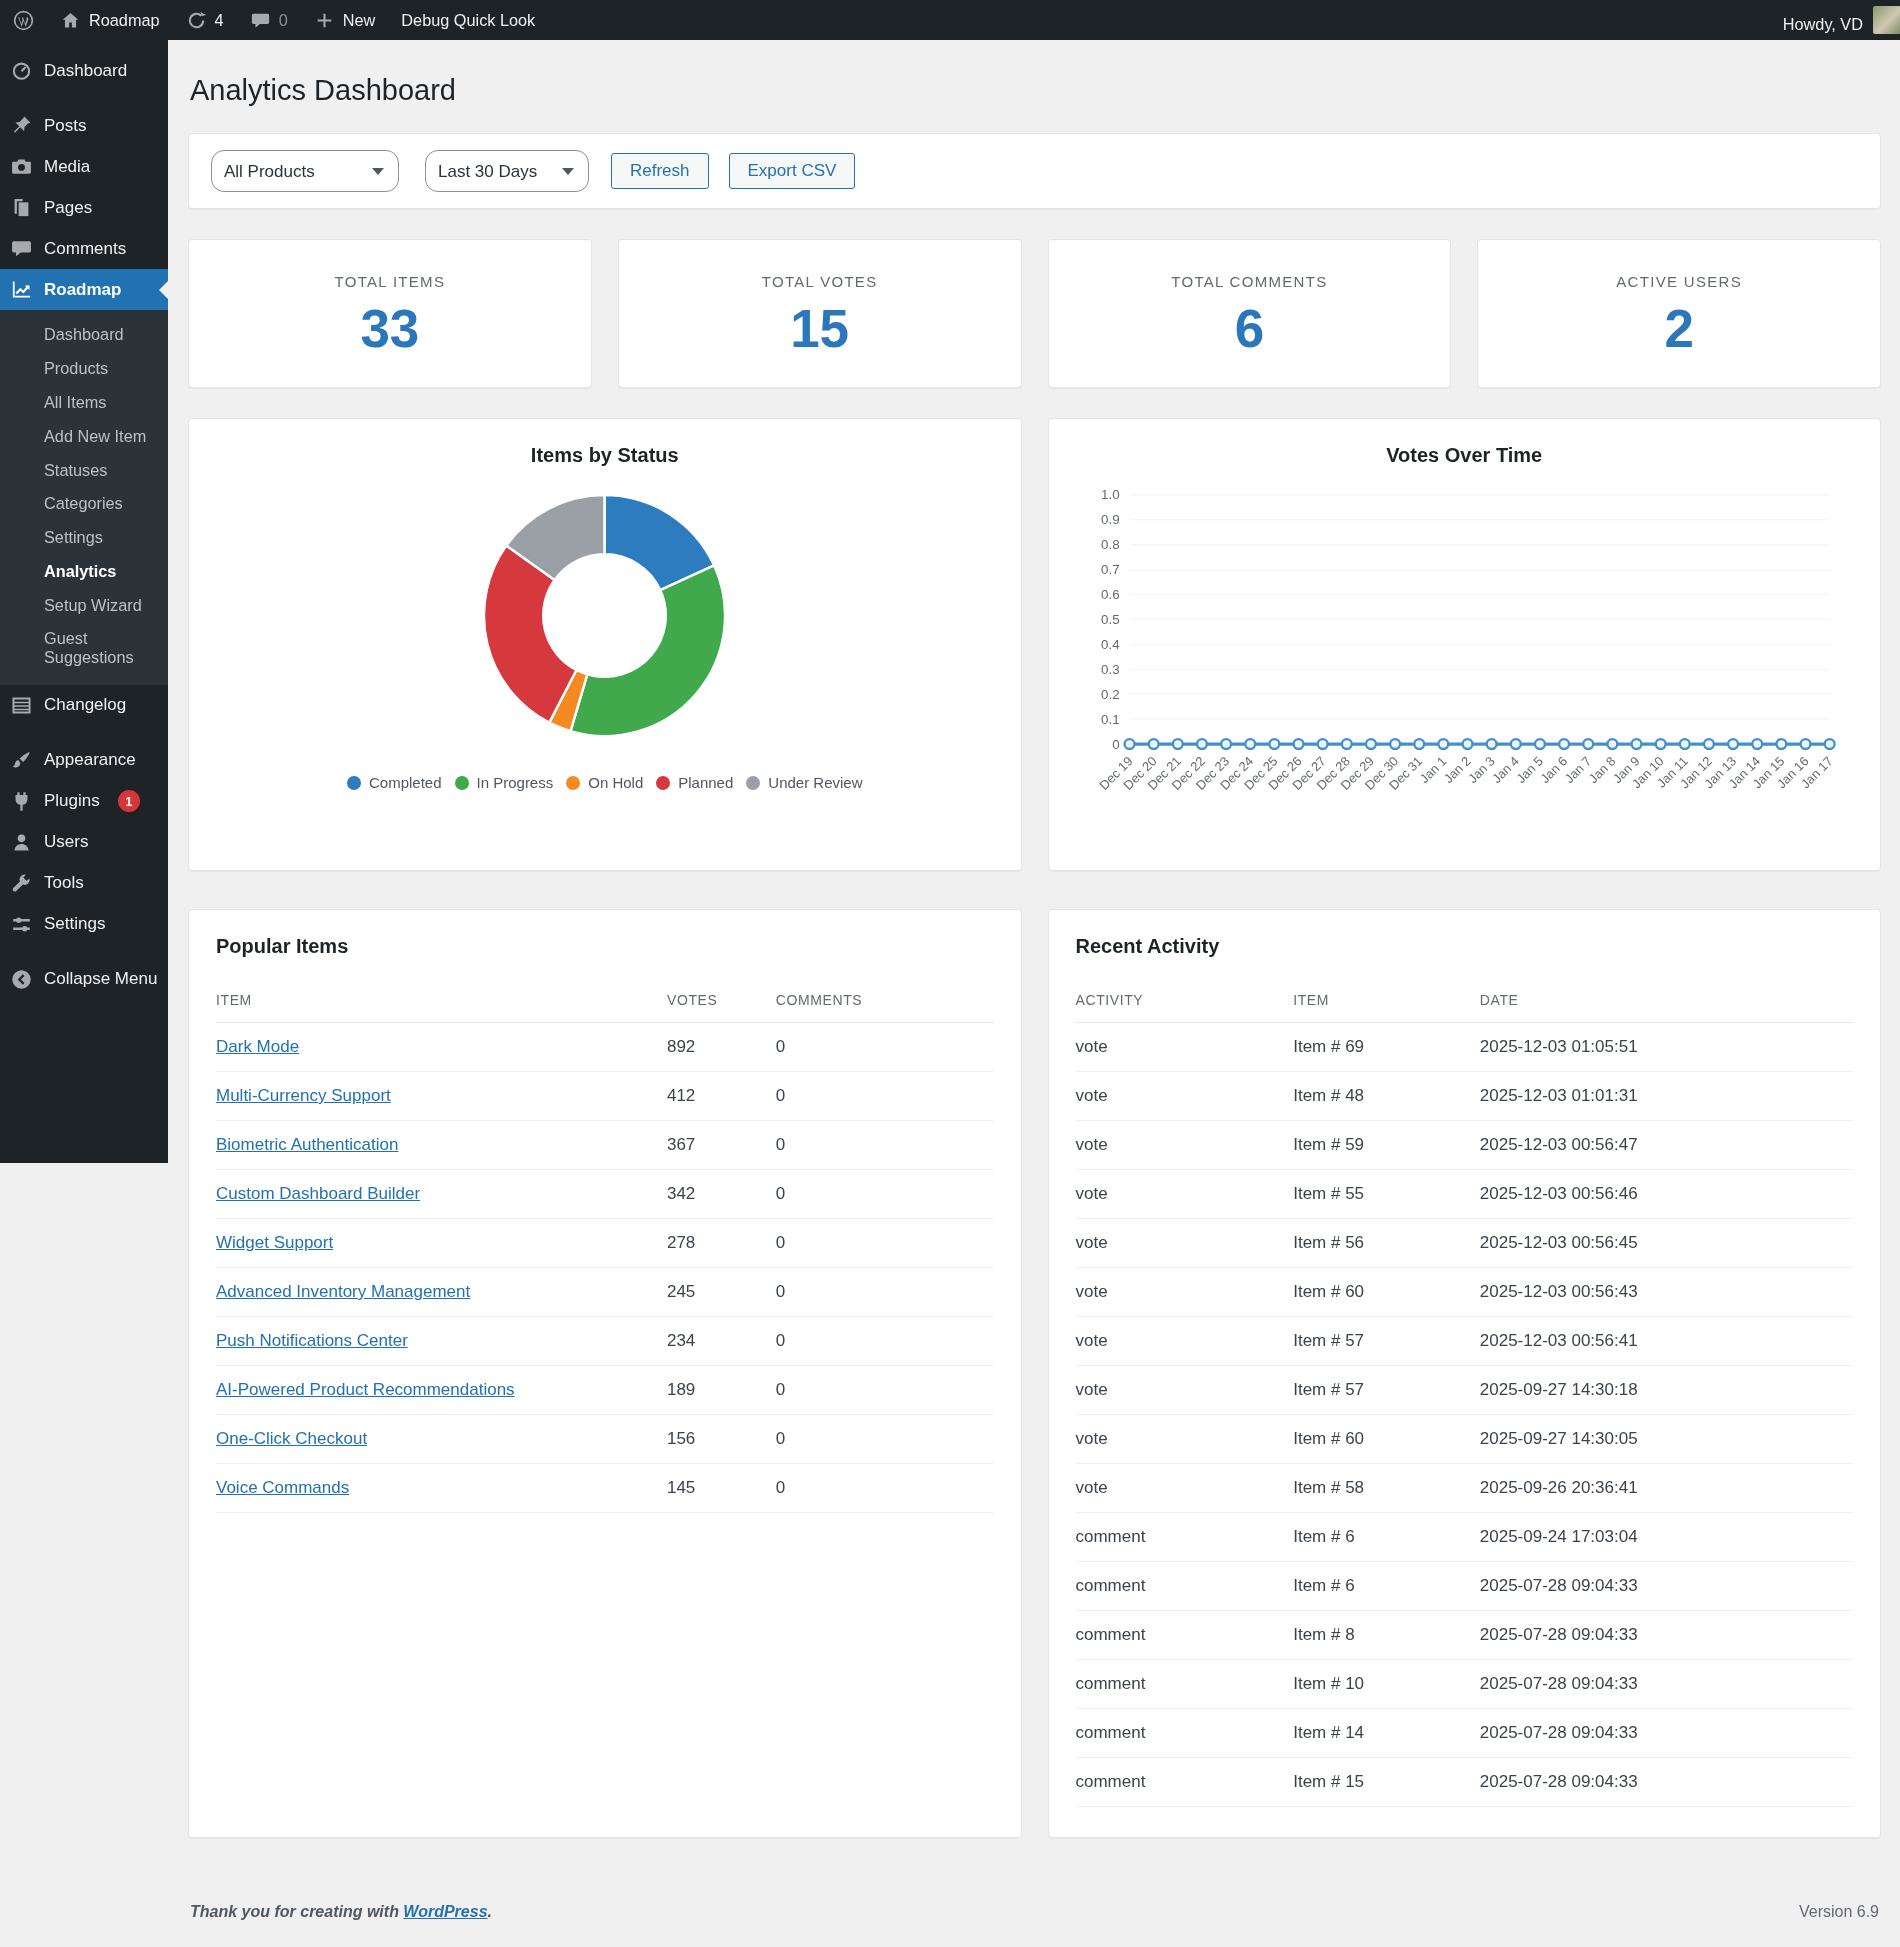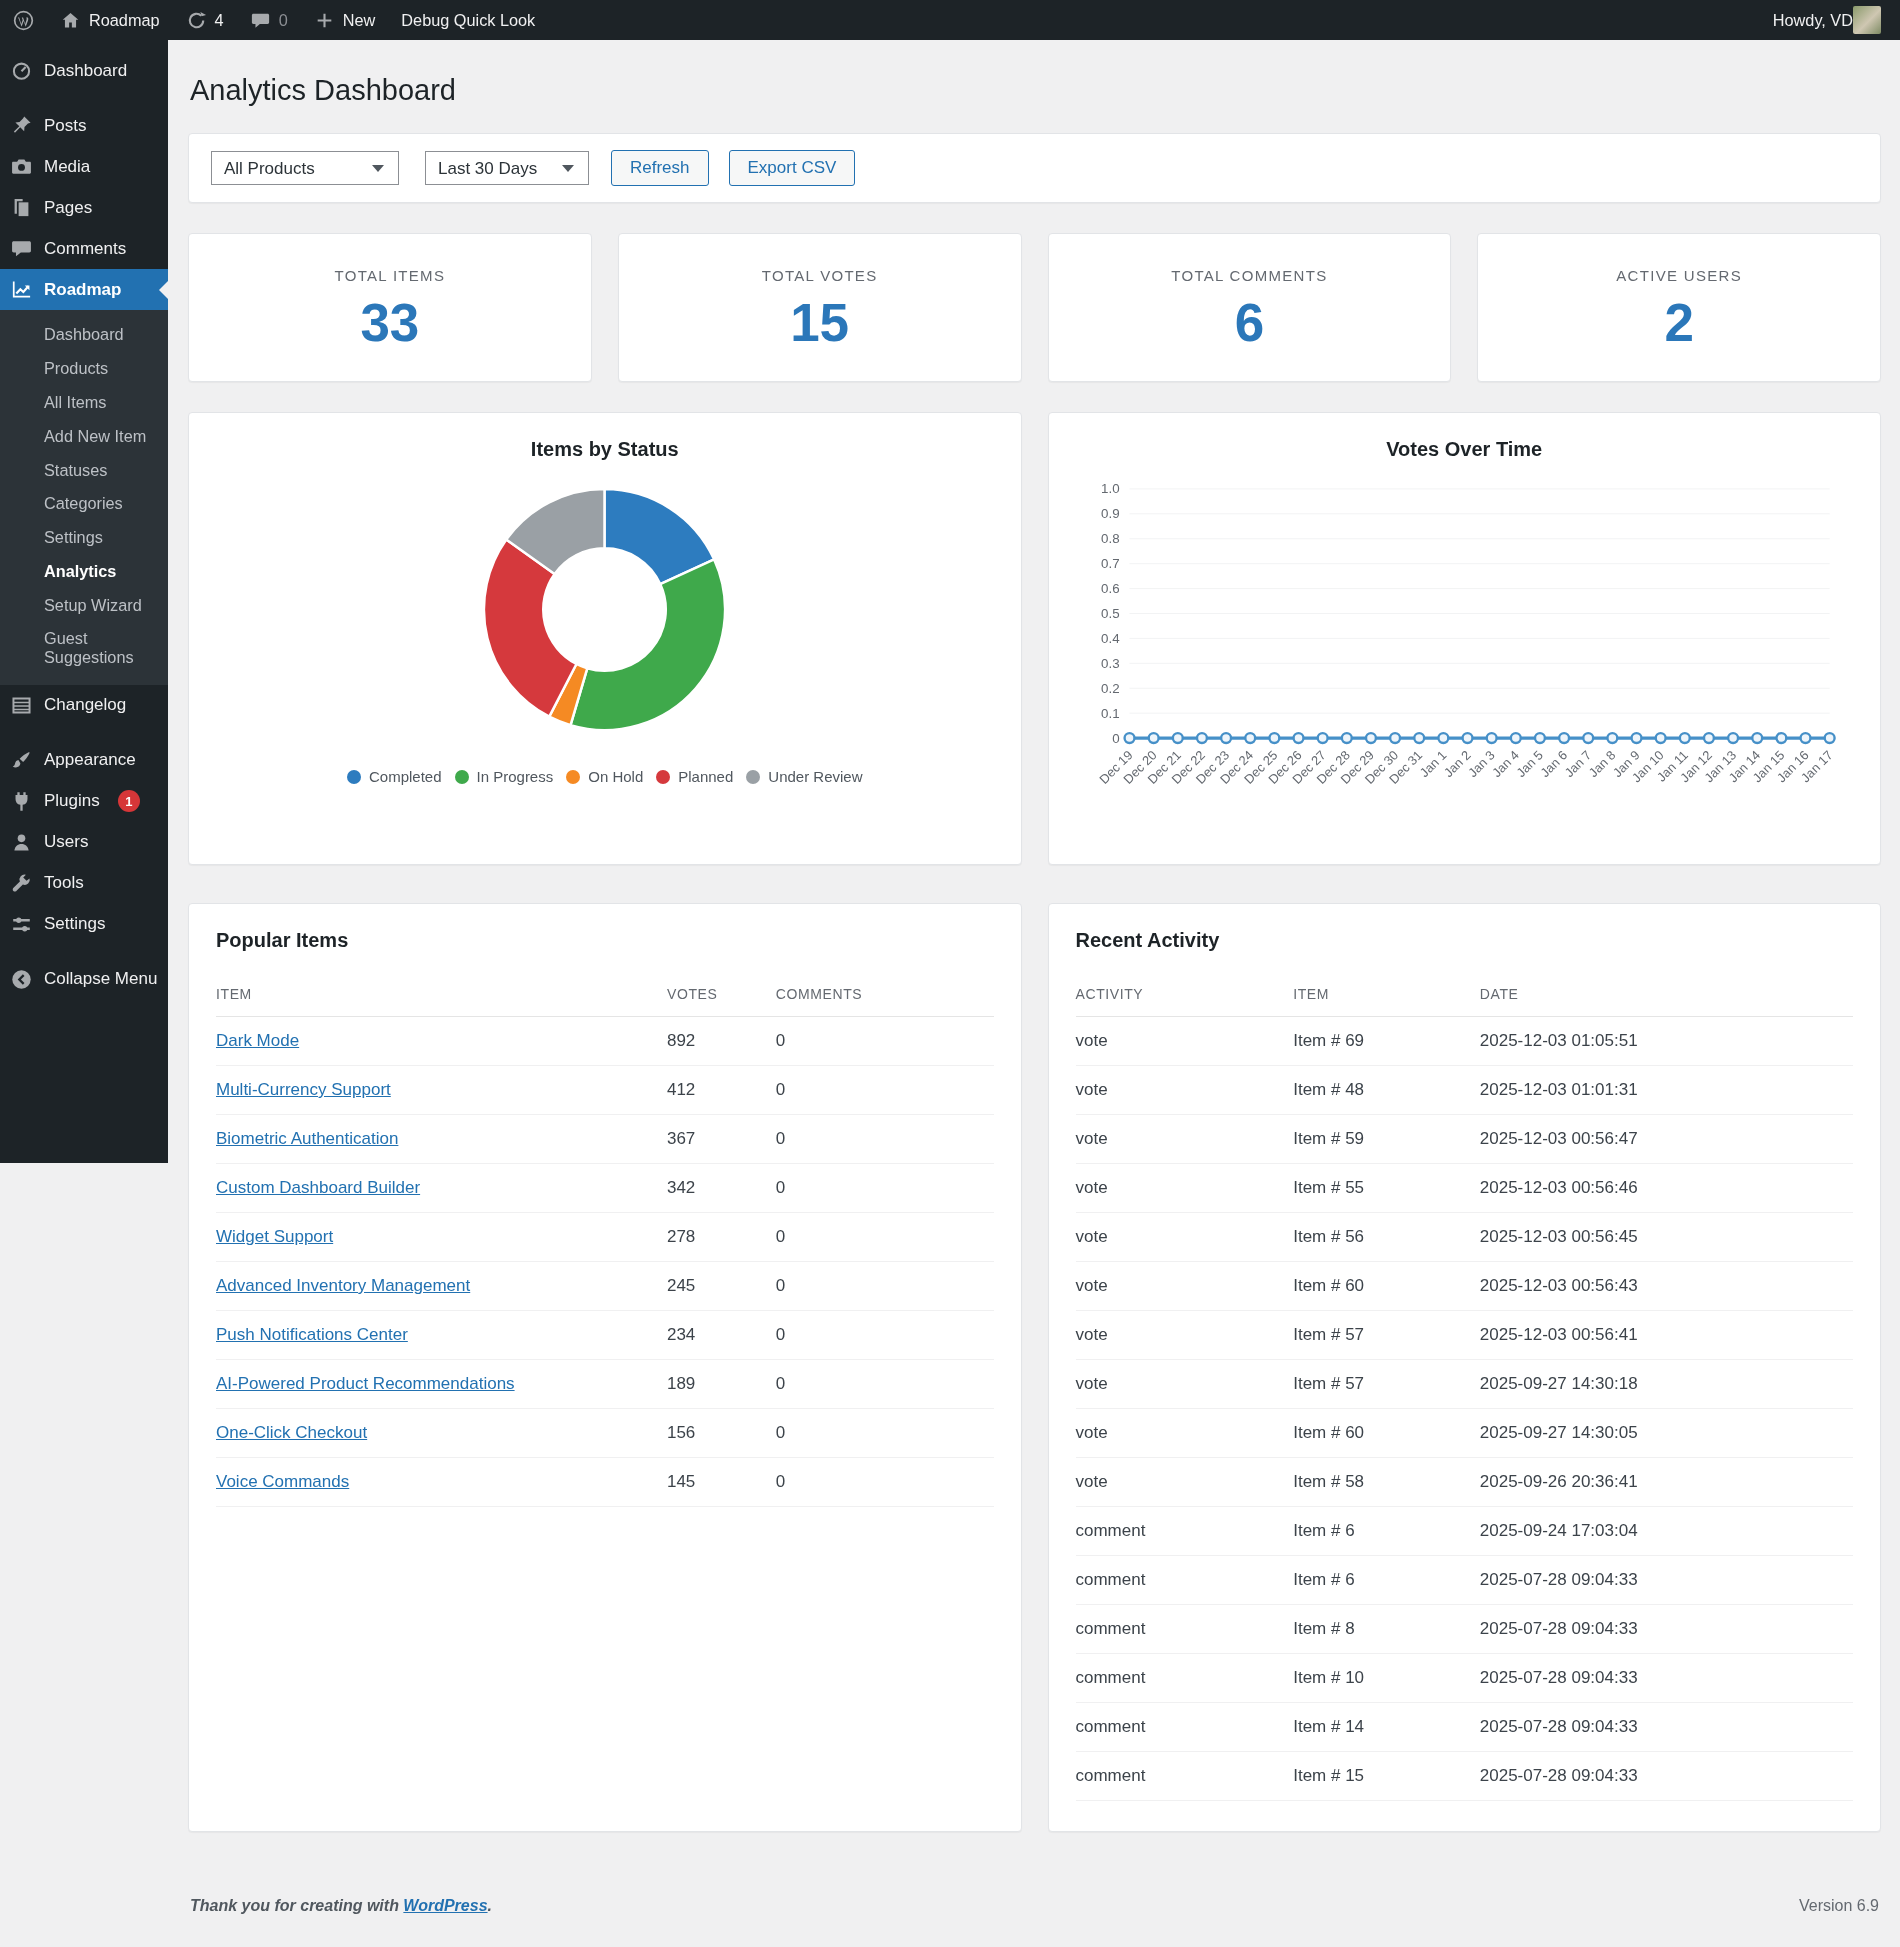--- a/index.html
+++ b/index.html
@@ -17,21 +17,21 @@
   
   .adminbar {
     height: 40px; background: #1d2327; color: #f0f0f1;
     display: flex; align-items: center; font-size: 16.3px;
     position: relative; z-index: 50;
   }
   .ab-item { display: flex; align-items: center; gap: 8px; padding: 0 13px; height: 100%; cursor: pointer; }
   .ab-item svg { width: 21px; height: 21px; fill: #a7aaad; }
   .ab-count { color: #f0f0f1; }
   .ab-count.muted { color: #8c8f94; }
-  .ab-right { margin-left: auto; display: flex; align-items: center; gap: 0; padding-right: 20px; }
+  .ab-right { margin-left: auto; display: flex; align-items: flex-end; gap: 10px; padding-right: 0; }
   .avatar { width: 28px; height: 28px; background: linear-gradient(135deg, #8a9a6b 0%, #cfc7b2 55%, #7d8a63 100%); border-radius: 2px; }
 
   
   .wrap { display: flex; align-items: flex-start; height: 1908px; }
 
   
   .sidebar { width: 168px; flex-shrink: 0; }
   .menu { background: #1d2327; padding: 10px 0 163px 0; }
   .menu-item {
     position: relative; display: flex; align-items: center; gap: 11px;
@@ -70,22 +70,22 @@
   }
 
   .filter-card { padding: 16px 22px; display: flex; align-items: center; gap: 26px; }
   .select-wrap { position: relative; }
   .select-wrap::after {
     content: ''; position: absolute; right: 15px; top: 50%; margin-top: -3px;
     border-left: 6px solid transparent; border-right: 6px solid transparent;
     border-top: 7px solid #50575e; pointer-events: none;
   }
   select {
-    height: 34px; font-size: 17px; padding: 0 44px 0 12px;
-    border: 1px solid #8c8f94; border-radius: 0; background: #fff; color: #2c3338;
+    height: 42px; font-size: 17px; padding: 0 44px 0 12px;
+    border: 1px solid #8c8f94; border-radius: 13px; background: #fff; color: #2c3338;
     appearance: none; -webkit-appearance: none; font-family: inherit;
   }
   .btn {
     height: 36px; padding: 0 18px; font-size: 17px; font-family: inherit;
     color: #2271b1; background: #f6f7f7; border: 1px solid #2271b1;
     border-radius: 3px; cursor: pointer;
   }
   .btn + .btn { margin-left: -6px; }
 
   .stats-row { display: grid; grid-template-columns: repeat(4, 1fr); gap: 26px; margin-top: 30px; }

